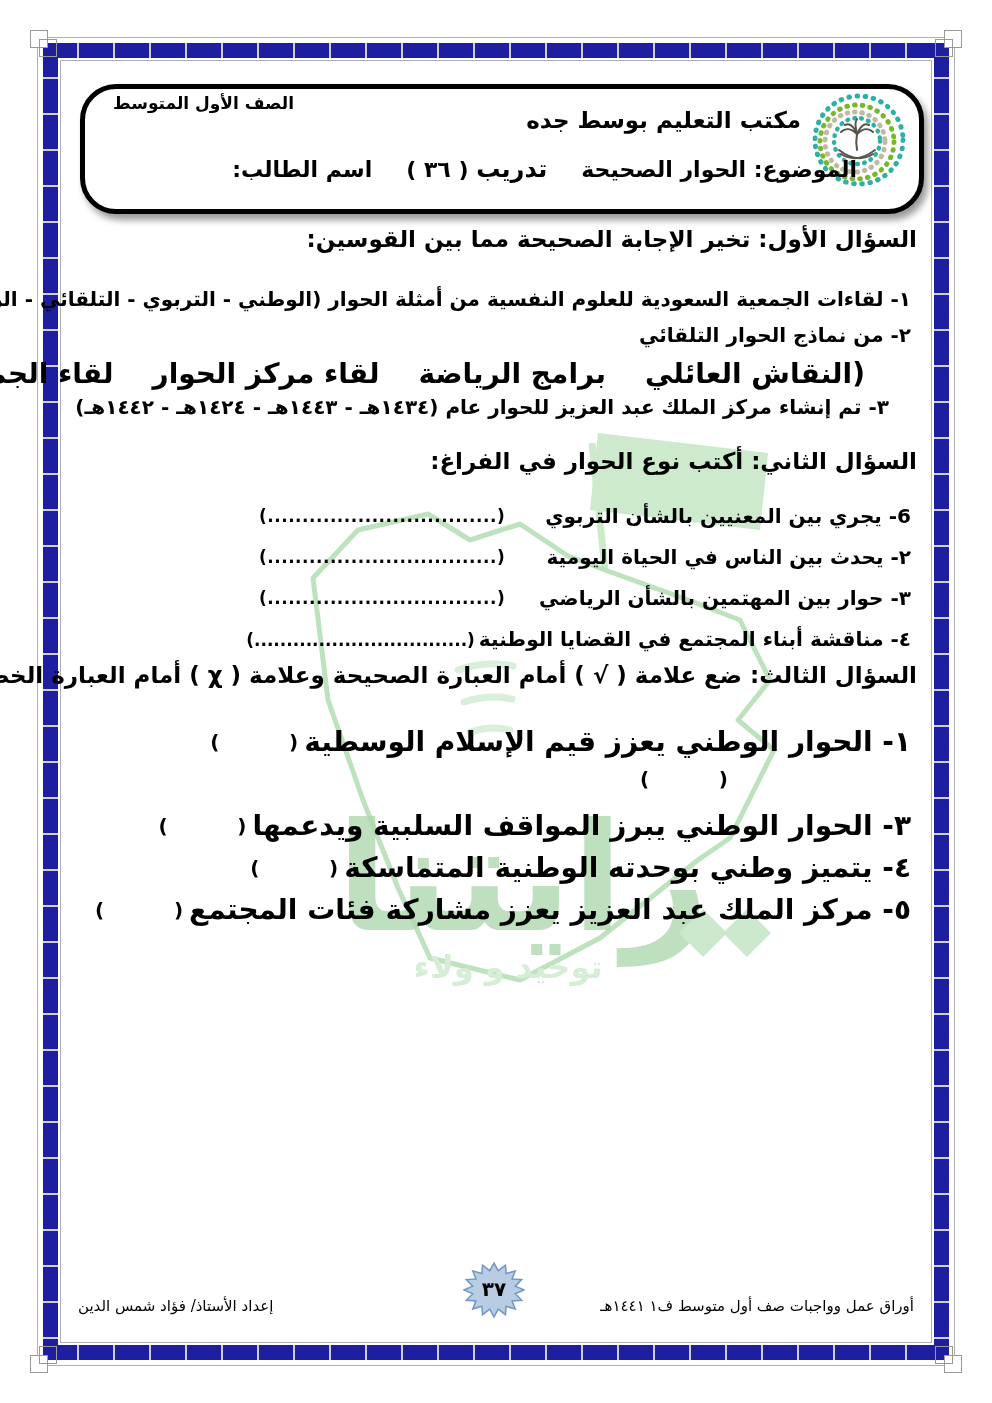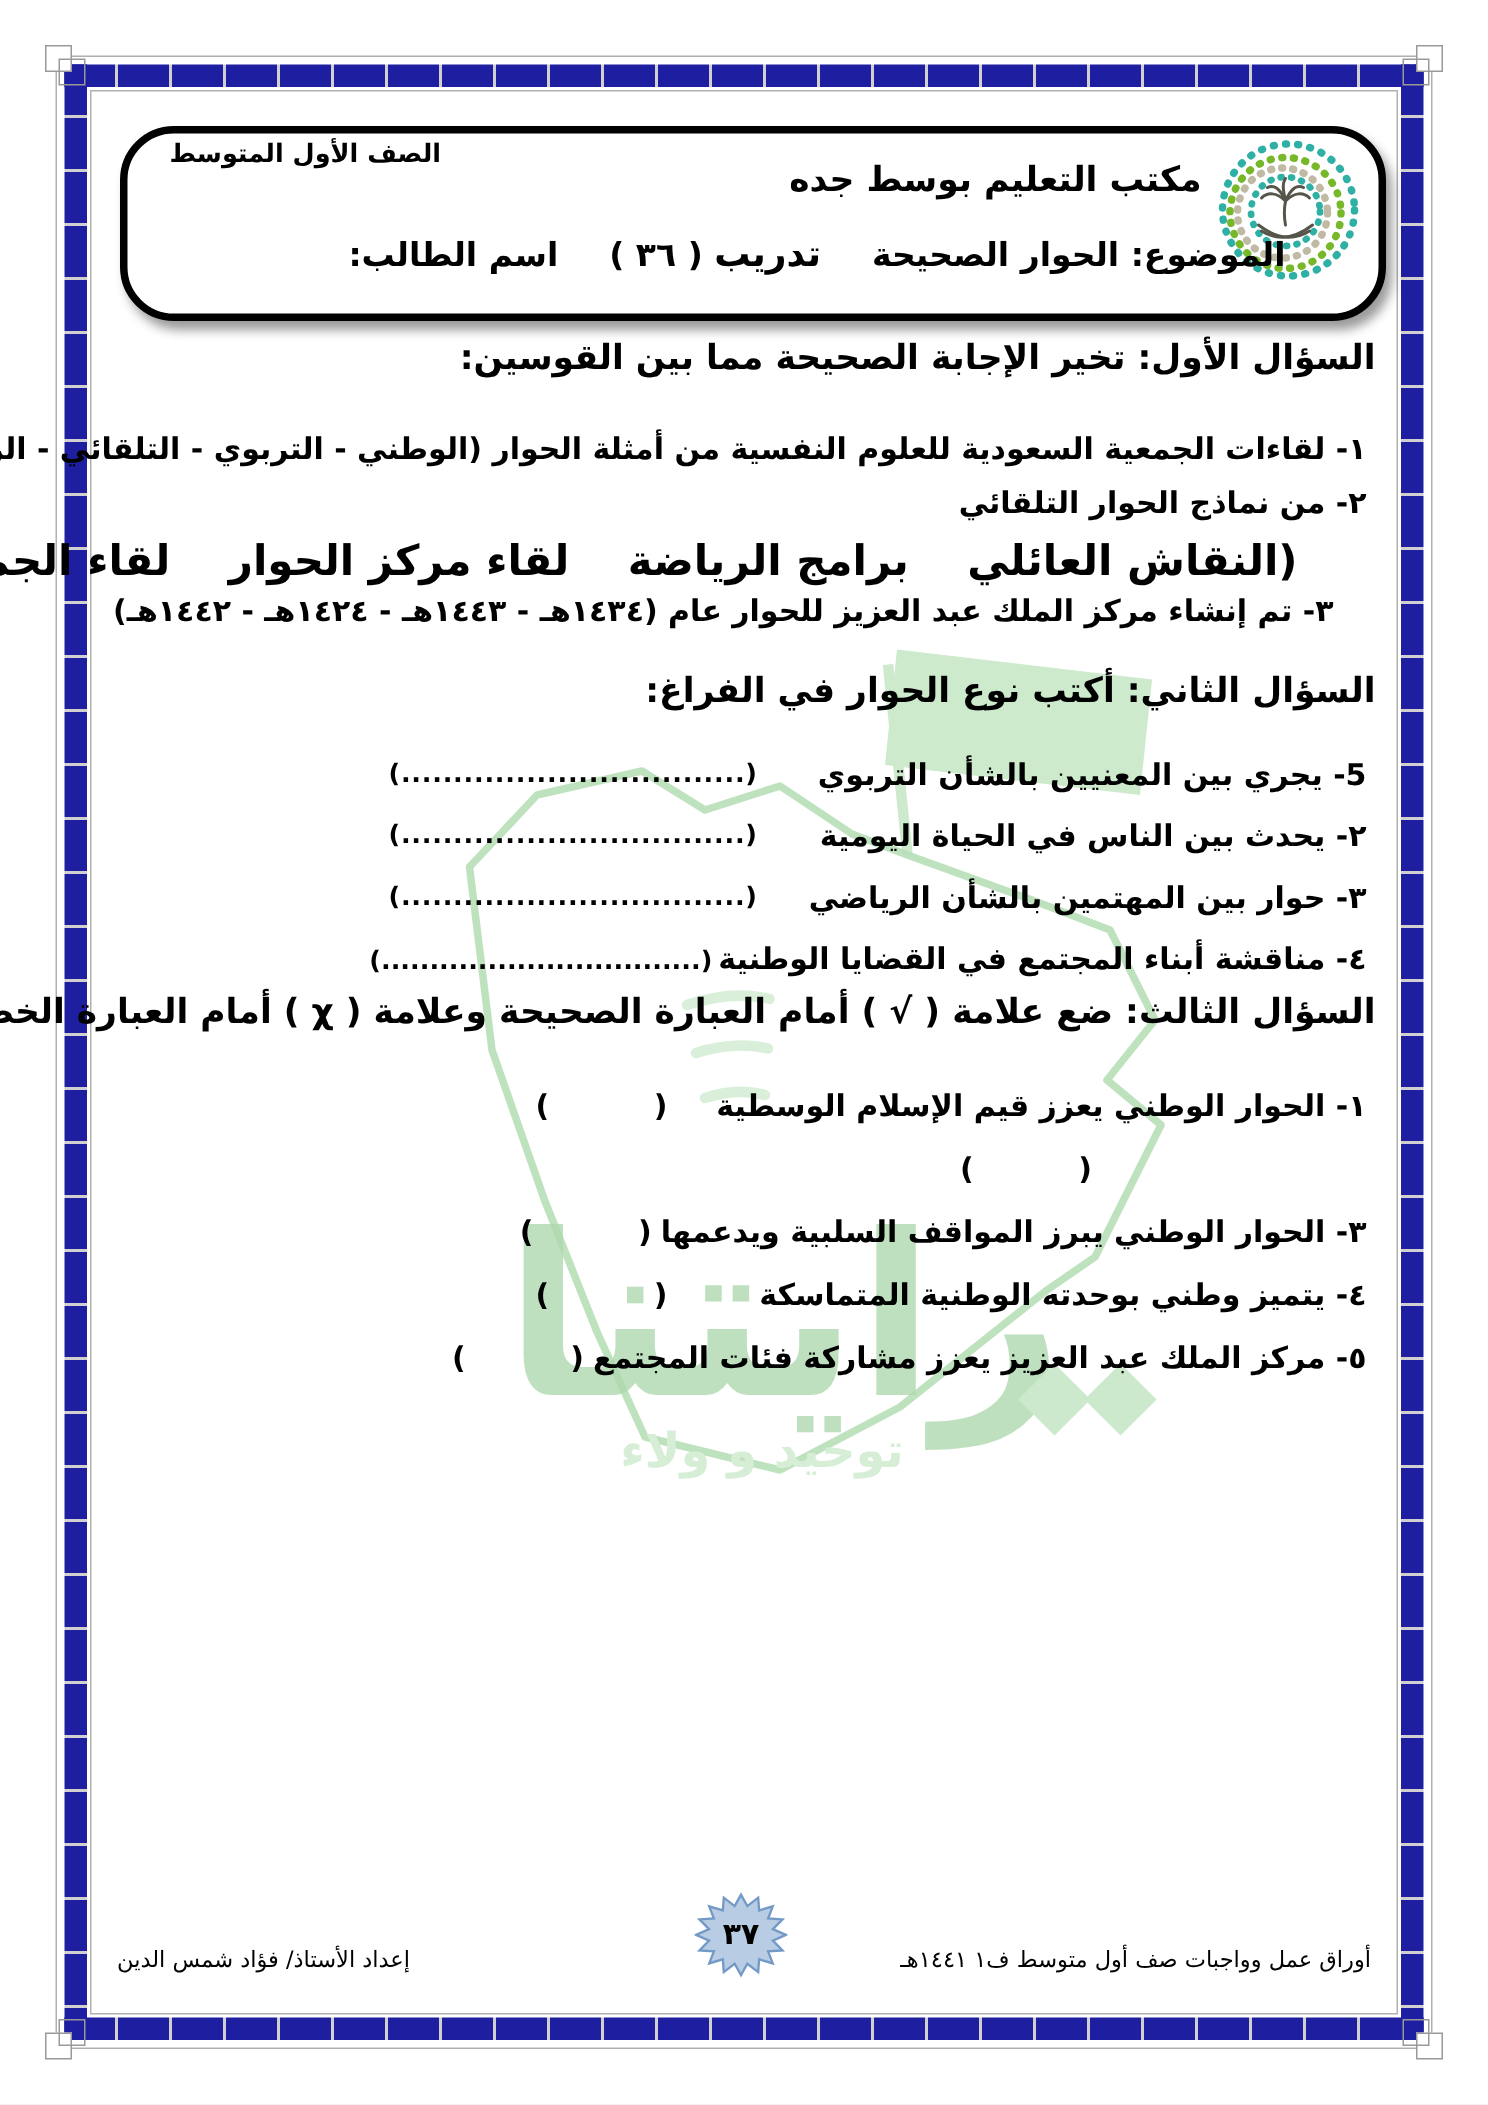--- a/index.html
+++ b/index.html
@@ -45,21 +45,21 @@
   .q-sub{position:absolute;right:52px;font-size:28px;font-weight:700;white-space:pre;}
   .q2-row{position:absolute;right:0;left:184px;display:grid;grid-template-columns:1fr 218px;
     direction:rtl;align-items:center;}
   .q2-row .txt{padding-right:6px;font-size:20px;font-weight:700;white-space:nowrap;}
   .answer-dots{direction:ltr;text-align:left;font-size:17px;font-weight:700;
     letter-spacing:.5px;white-space:nowrap;}
   .q2-row-inline{position:absolute;right:6px;font-size:20px;font-weight:700;white-space:nowrap;}
   .q2-row-inline .answer-dots{margin-right:4px;}
   .q3-row{position:absolute;right:0;width:566px;display:grid;grid-template-columns:1fr 100px;
     direction:rtl;align-items:center;}
-  .q3-row .txt{padding-right:6px;font-size:20px;font-weight:700;white-space:nowrap;}
+  .q3-row .txt{padding-right:6px;font-size:28px;font-weight:700;white-space:nowrap;}
   .answer-blank{white-space:pre;font-size:20px;font-weight:700;text-align:center;direction:ltr;}
   
   .badge{position:absolute;left:463px;top:1261px;width:62px;height:58px;}
   .badge svg{position:absolute;inset:0;}
   .badge .num{position:absolute;inset:0;display:flex;align-items:center;justify-content:center;
     font-size:20px;font-weight:700;padding-bottom:2px;}
   .footer-row{position:absolute;left:78px;right:78px;top:1297px;direction:rtl;display:flex;
     justify-content:space-between;font-size:15px;font-weight:400;}
 </style>
 </head>
@@ -133,21 +133,21 @@
   <div class="content">
 
     <div class="sec-title" style="top:226px">السؤال الأول: تخير الإجابة الصحيحة مما بين القوسين:</div>
     <div class="q-item" style="top:287px">١- لقاءات الجمعية السعودية للعلوم النفسية من أمثلة الحوار (الوطني - التربوي - التلقائي - الرياضي)</div>
     <div class="q-item" style="top:323px">٢- من نماذج الحوار التلقائي</div>
     <div class="q-sub" style="top:357px">(النقاش العائلي    برامج الرياضة    لقاء مركز الحوار    لقاء الجمعية السعودية)</div>
     <div class="q-item" style="top:395px;right:28px">٣- تم إنشاء مركز الملك عبد العزيز للحوار عام (١٤٣٤هـ - ١٤٤٣هـ - ١٤٢٤هـ - ١٤٤٢هـ)</div>
 
     <div class="sec-title" style="top:448px">السؤال الثاني: أكتب نوع الحوار في الفراغ:</div>
     <div class="q2-row" style="top:504px">
-      <span class="txt">5- يجري بين المعنيين بالشأن التربوي</span>
+      <span class="txt">6- يجري بين المعنيين بالشأن التربوي</span>
       <span class="answer-dots">(.................................)</span>
     </div>
     <div class="q2-row" style="top:545px">
       <span class="txt">٢- يحدث بين الناس في الحياة اليومية</span>
       <span class="answer-dots">(.................................)</span>
     </div>
     <div class="q2-row" style="top:586px">
       <span class="txt">٣- حوار بين المهتمين بالشأن الرياضي</span>
       <span class="answer-dots">(.................................)</span>
     </div>

